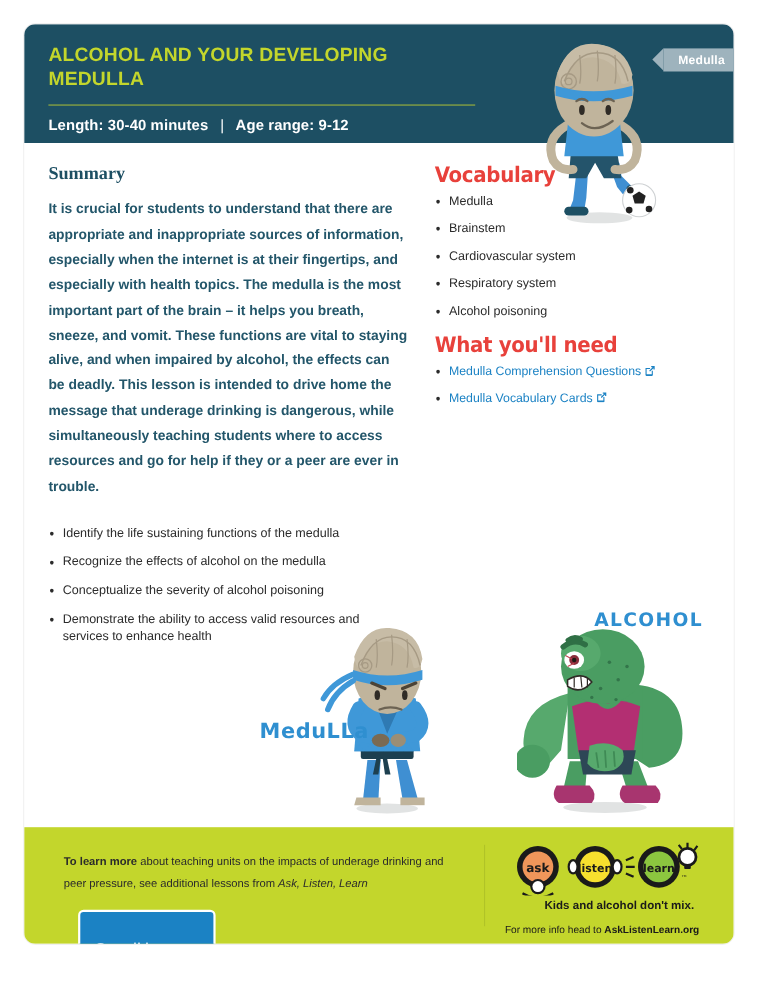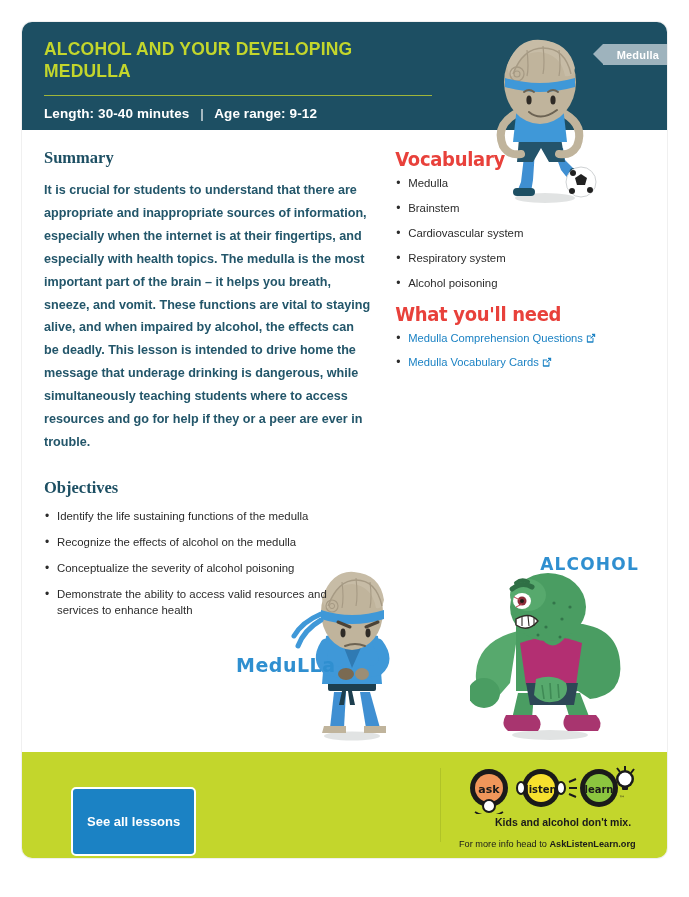--- a/index.html
+++ b/index.html
@@ -271,21 +271,20 @@
     </div>
   </div>
 
   <div class="body-area">
 
     <div class="col-left">
       <h2 class="sec-dark">Summary</h2>
       <p class="summary-text">It is crucial for students to understand that there are appropriate and inappropriate sources of information, especially when the internet is at their fingertips, and especially with health topics. The medulla is the most important part of the brain – it helps you breath, sneeze, and vomit. These functions are vital to staying alive, and when impaired by alcohol, the effects can be deadly. This lesson is intended to drive home the message that underage drinking is dangerous, while simultaneously teaching students where to access resources and go for help if they or a peer are ever in trouble.</p>
 
       <div class="objectives">
-        <h2 class="sec-dark">Objectives</h2>
         <ul class="bullets">
           <li>Identify the life sustaining functions of the medulla</li>
           <li>Recognize the effects of alcohol on the medulla</li>
           <li>Conceptualize the severity of alcohol poisoning</li>
           <li>Demonstrate the ability to access valid resources and services to enhance health</li>
         </ul>
       </div>
     </div>
 
     <div class="col-right">
@@ -410,20 +409,23 @@
         <path d="M46 18 q6 -5 12 -1" stroke="#2f6f45" stroke-width="4" fill="none" stroke-linecap="round"></path>
 
         <path d="M46 54 q14 -8 22 2 q-10 12 -22 4 z" fill="#ffffff" stroke="#2f2b26" stroke-width="1.4"></path>
         <path d="M52 52 l0 9 M58 51 l1 10 M64 53 l0 8" stroke="#2f2b26" stroke-width="1.1"></path>
       </svg>
     </div>
   </div>
 
   <div class="footer">
     <div class="footer-left">
+      <div class="footer-text">
+        <b>To learn more</b><span> about teaching units on the impacts of underage drinking and peer pressure, see additional lessons from </span><i>Ask, Listen, Learn</i>
+      </div>
       <a href="#" class="btn-lessons">See all lessons</a>
     </div>
 
     <div class="footer-divider"></div>
 
     <div class="footer-right">
       <div>
         <svg width="178" height="48" viewBox="0 0 178 48" aria-hidden="true">
 
           <circle cx="30" cy="22" r="19" fill="#1a1a1a"></circle>

